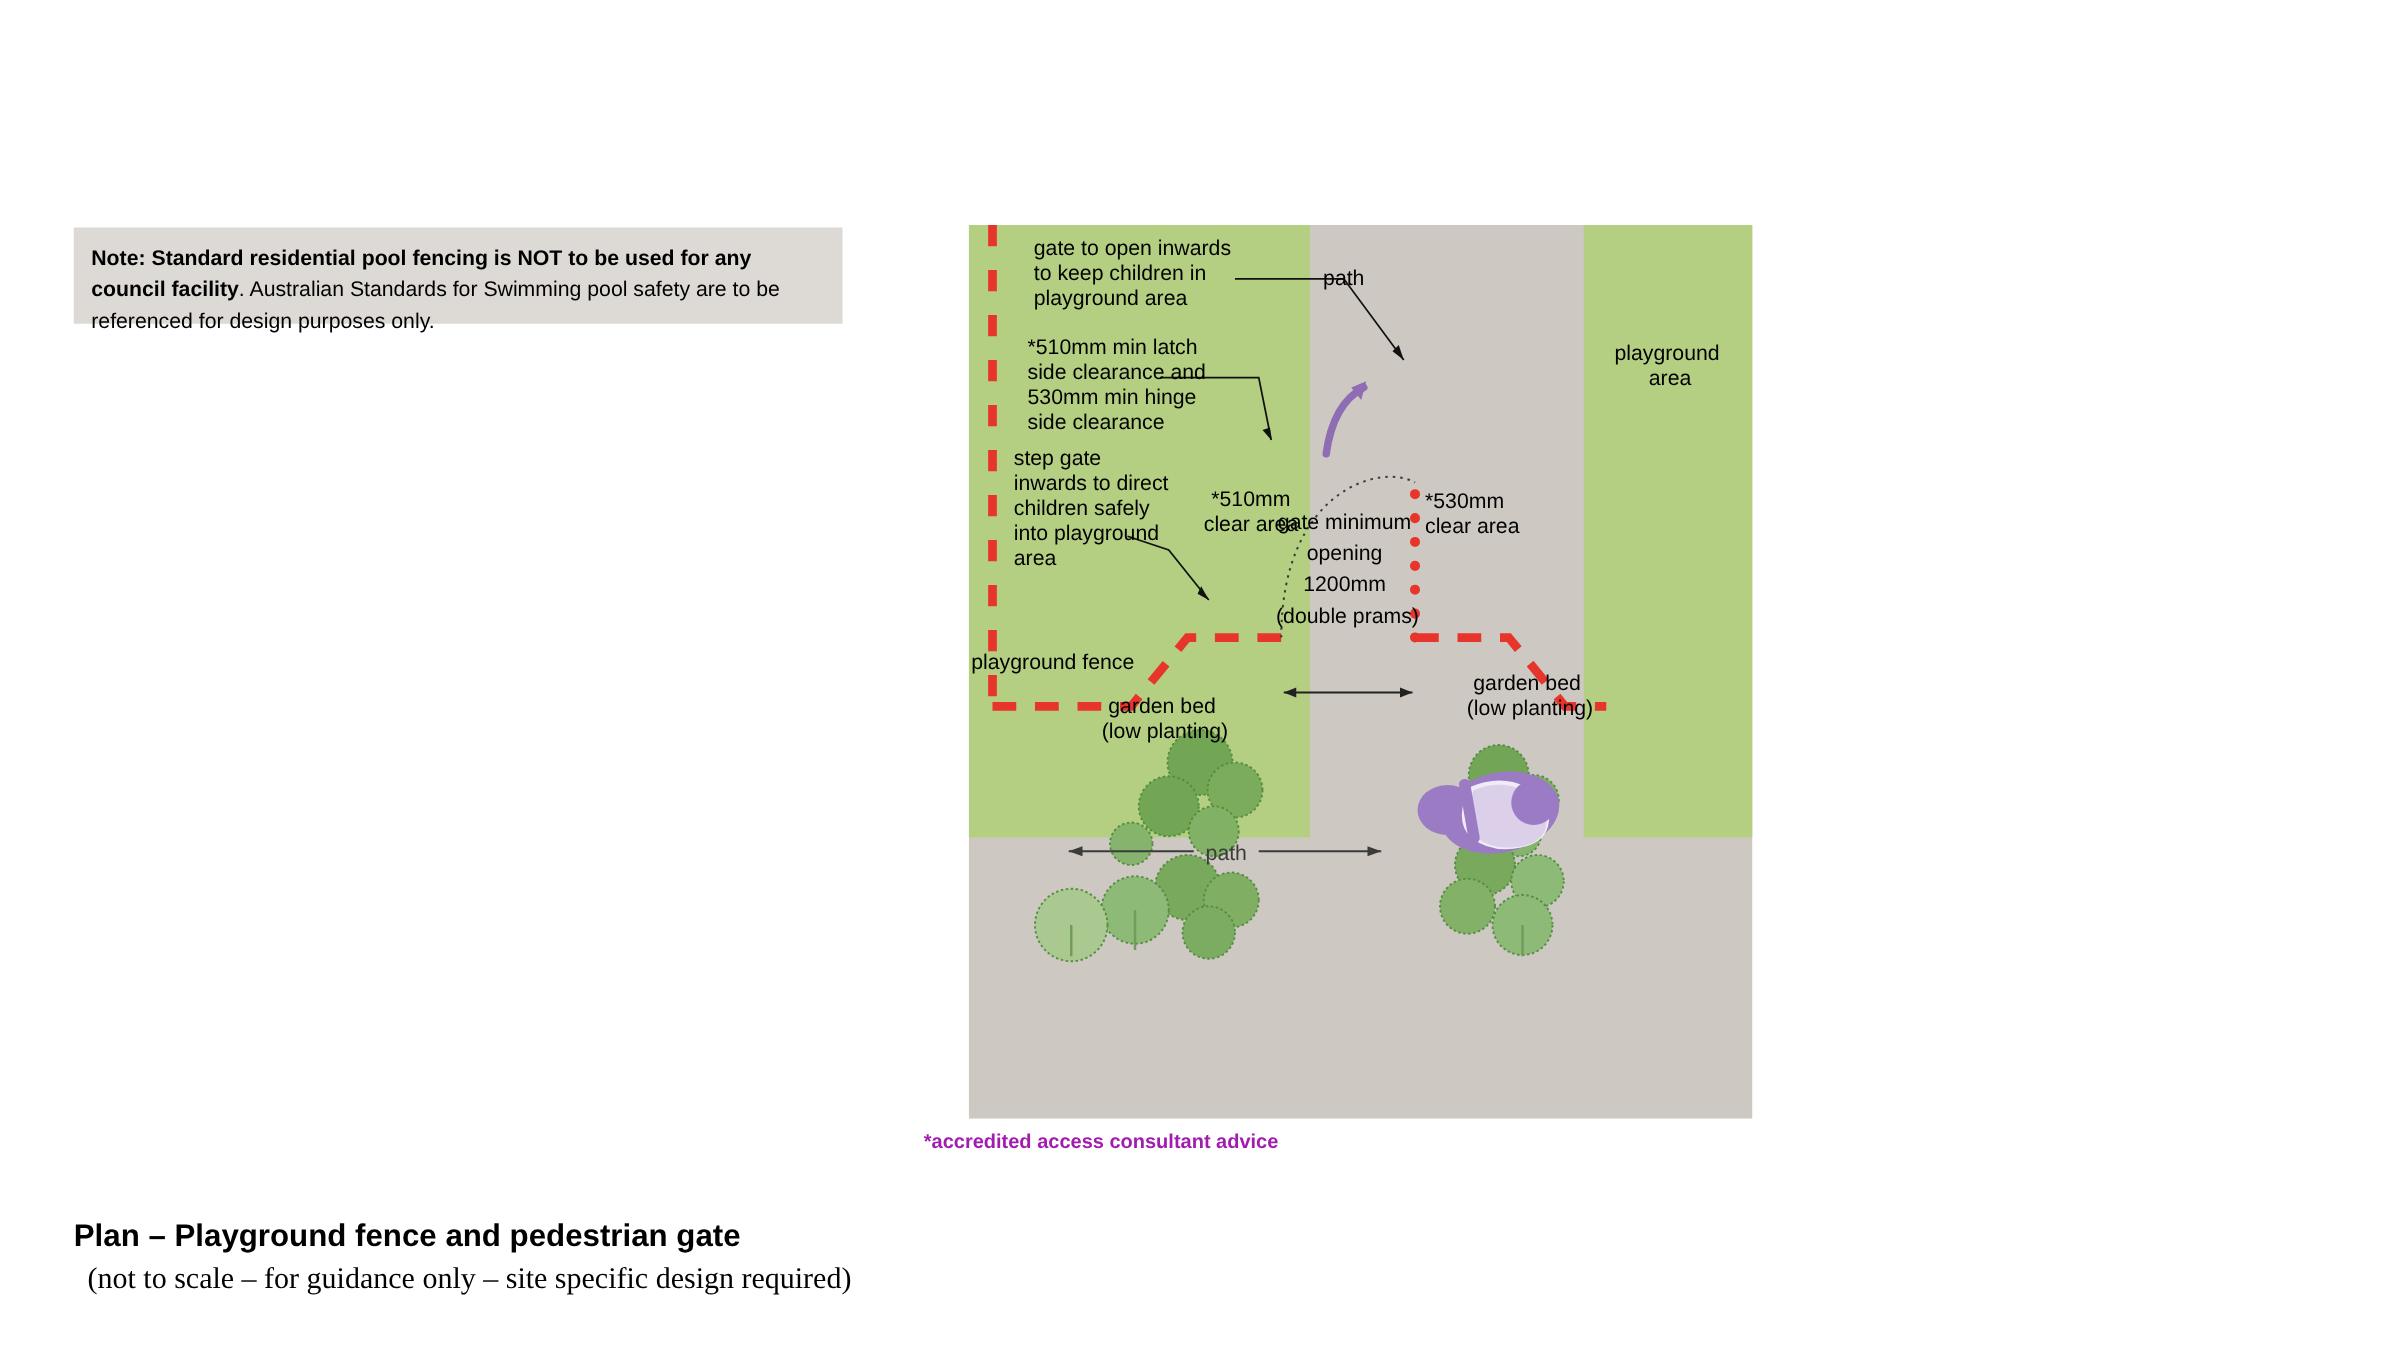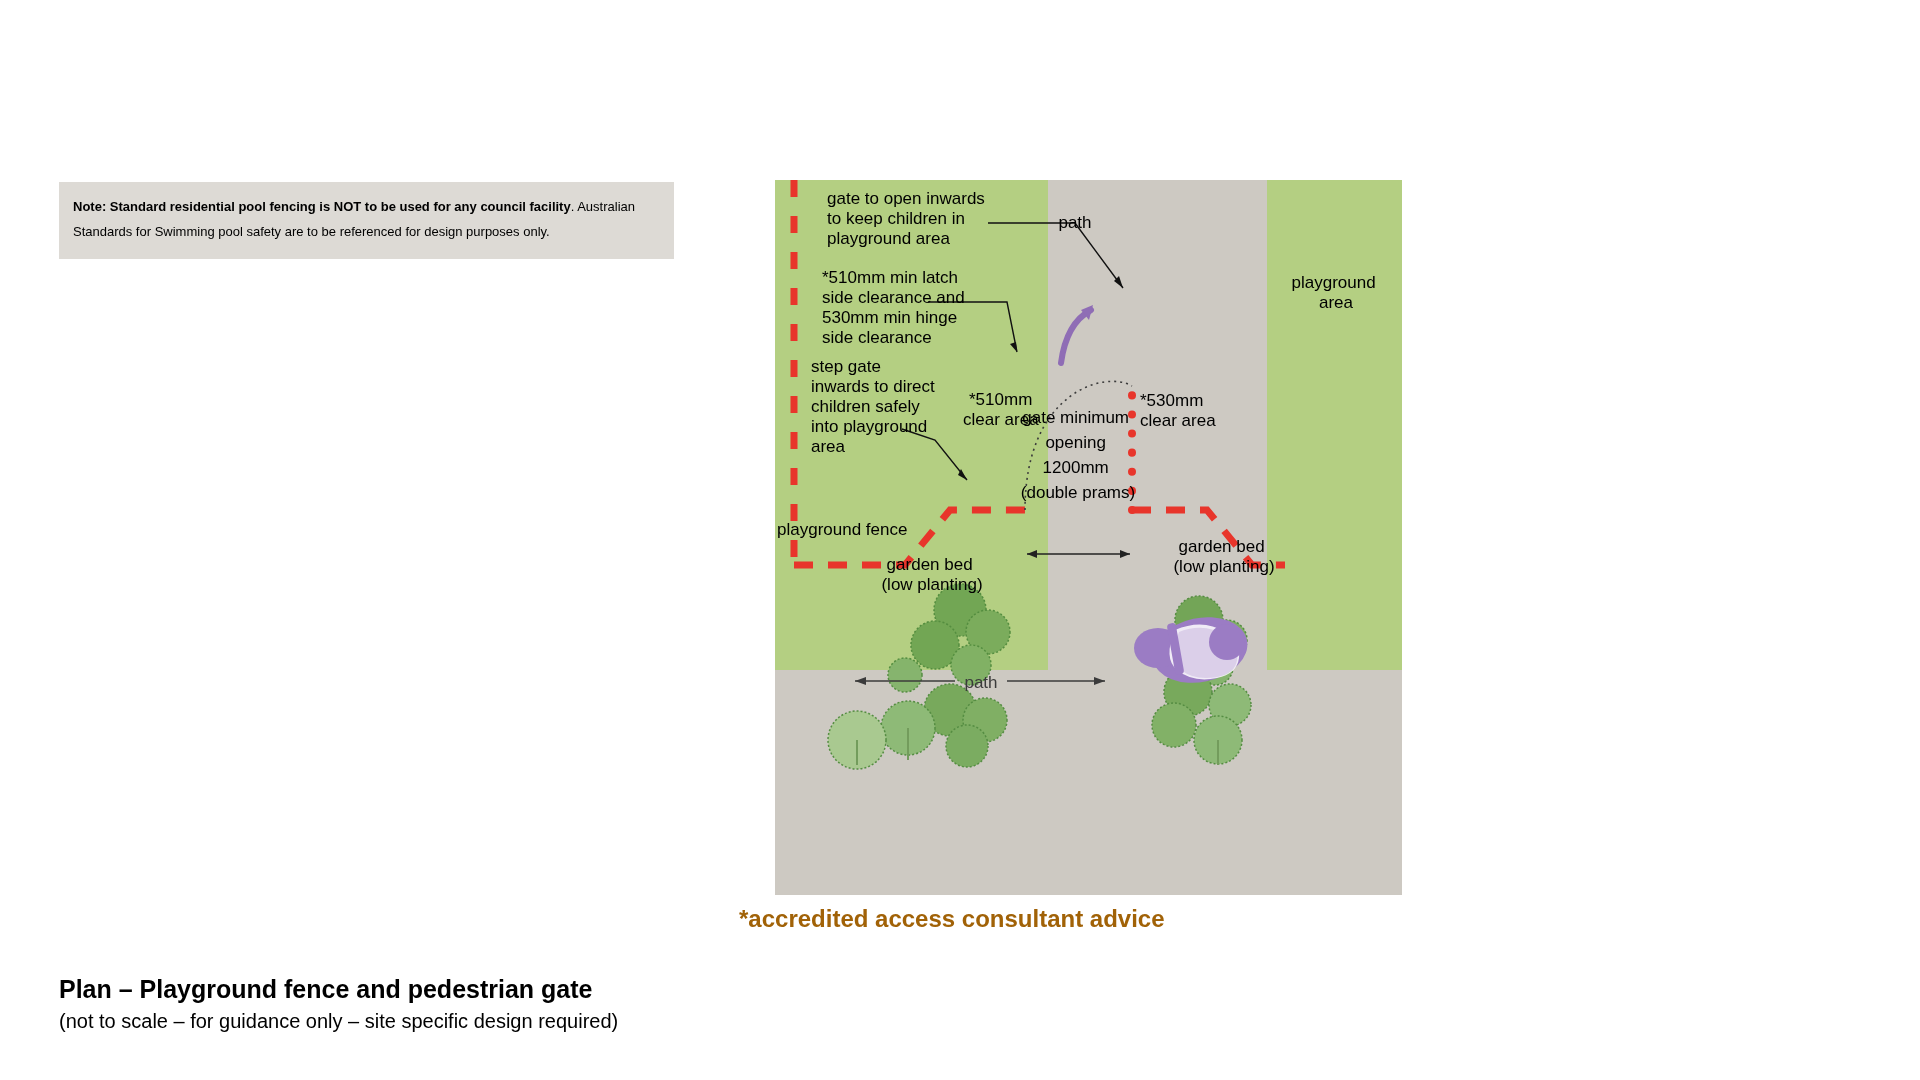--- a/index.html
+++ b/index.html
@@ -21,21 +21,21 @@
     position: absolute;
     left: 59px;
     top: 182px;
     width: 615px;
     height: 77px;
     background: #dddad5;
     box-sizing: border-box;
     padding: 12px 14px 0 14px;
   }
   #note-box .note-text {
-    font-size: 13px;
+    font-size: 17px;
     line-height: 25px;
     color: #000;
   }
   #note-box .note-text b {
     font-weight: bold;
   }
 
   
   #diagram {
     position: absolute;
@@ -47,41 +47,42 @@
   }
   #diagram svg {
     display: block;
   }
 
   
   #footnote {
     position: absolute;
     left: 739px;
     top: 905px;
-    font-size: 24px;
+    font-size: 16px;
     font-weight: bold;
-    color: #a16207;
+    color: #a21caf;
     white-space: nowrap;
   }
 
   
   #plan-title {
     position: absolute;
     left: 59px;
     top: 975px;
     font-size: 25px;
     font-weight: bold;
     white-space: nowrap;
   }
   #plan-subtitle {
     position: absolute;
-    left: 59px;
+    left: 70px;
     top: 1010px;
-    font-size: 20px;
+    font-size: 24px;
     white-space: nowrap;
+    font-family: Liberation Serif, serif;
   }
 
   .svg-label {
     font-family: "Liberation Sans", sans-serif;
     font-size: 17px;
     fill: #000;
   }
   .svg-label-grey {
     font-family: "Liberation Sans", sans-serif;
     font-size: 17px;

